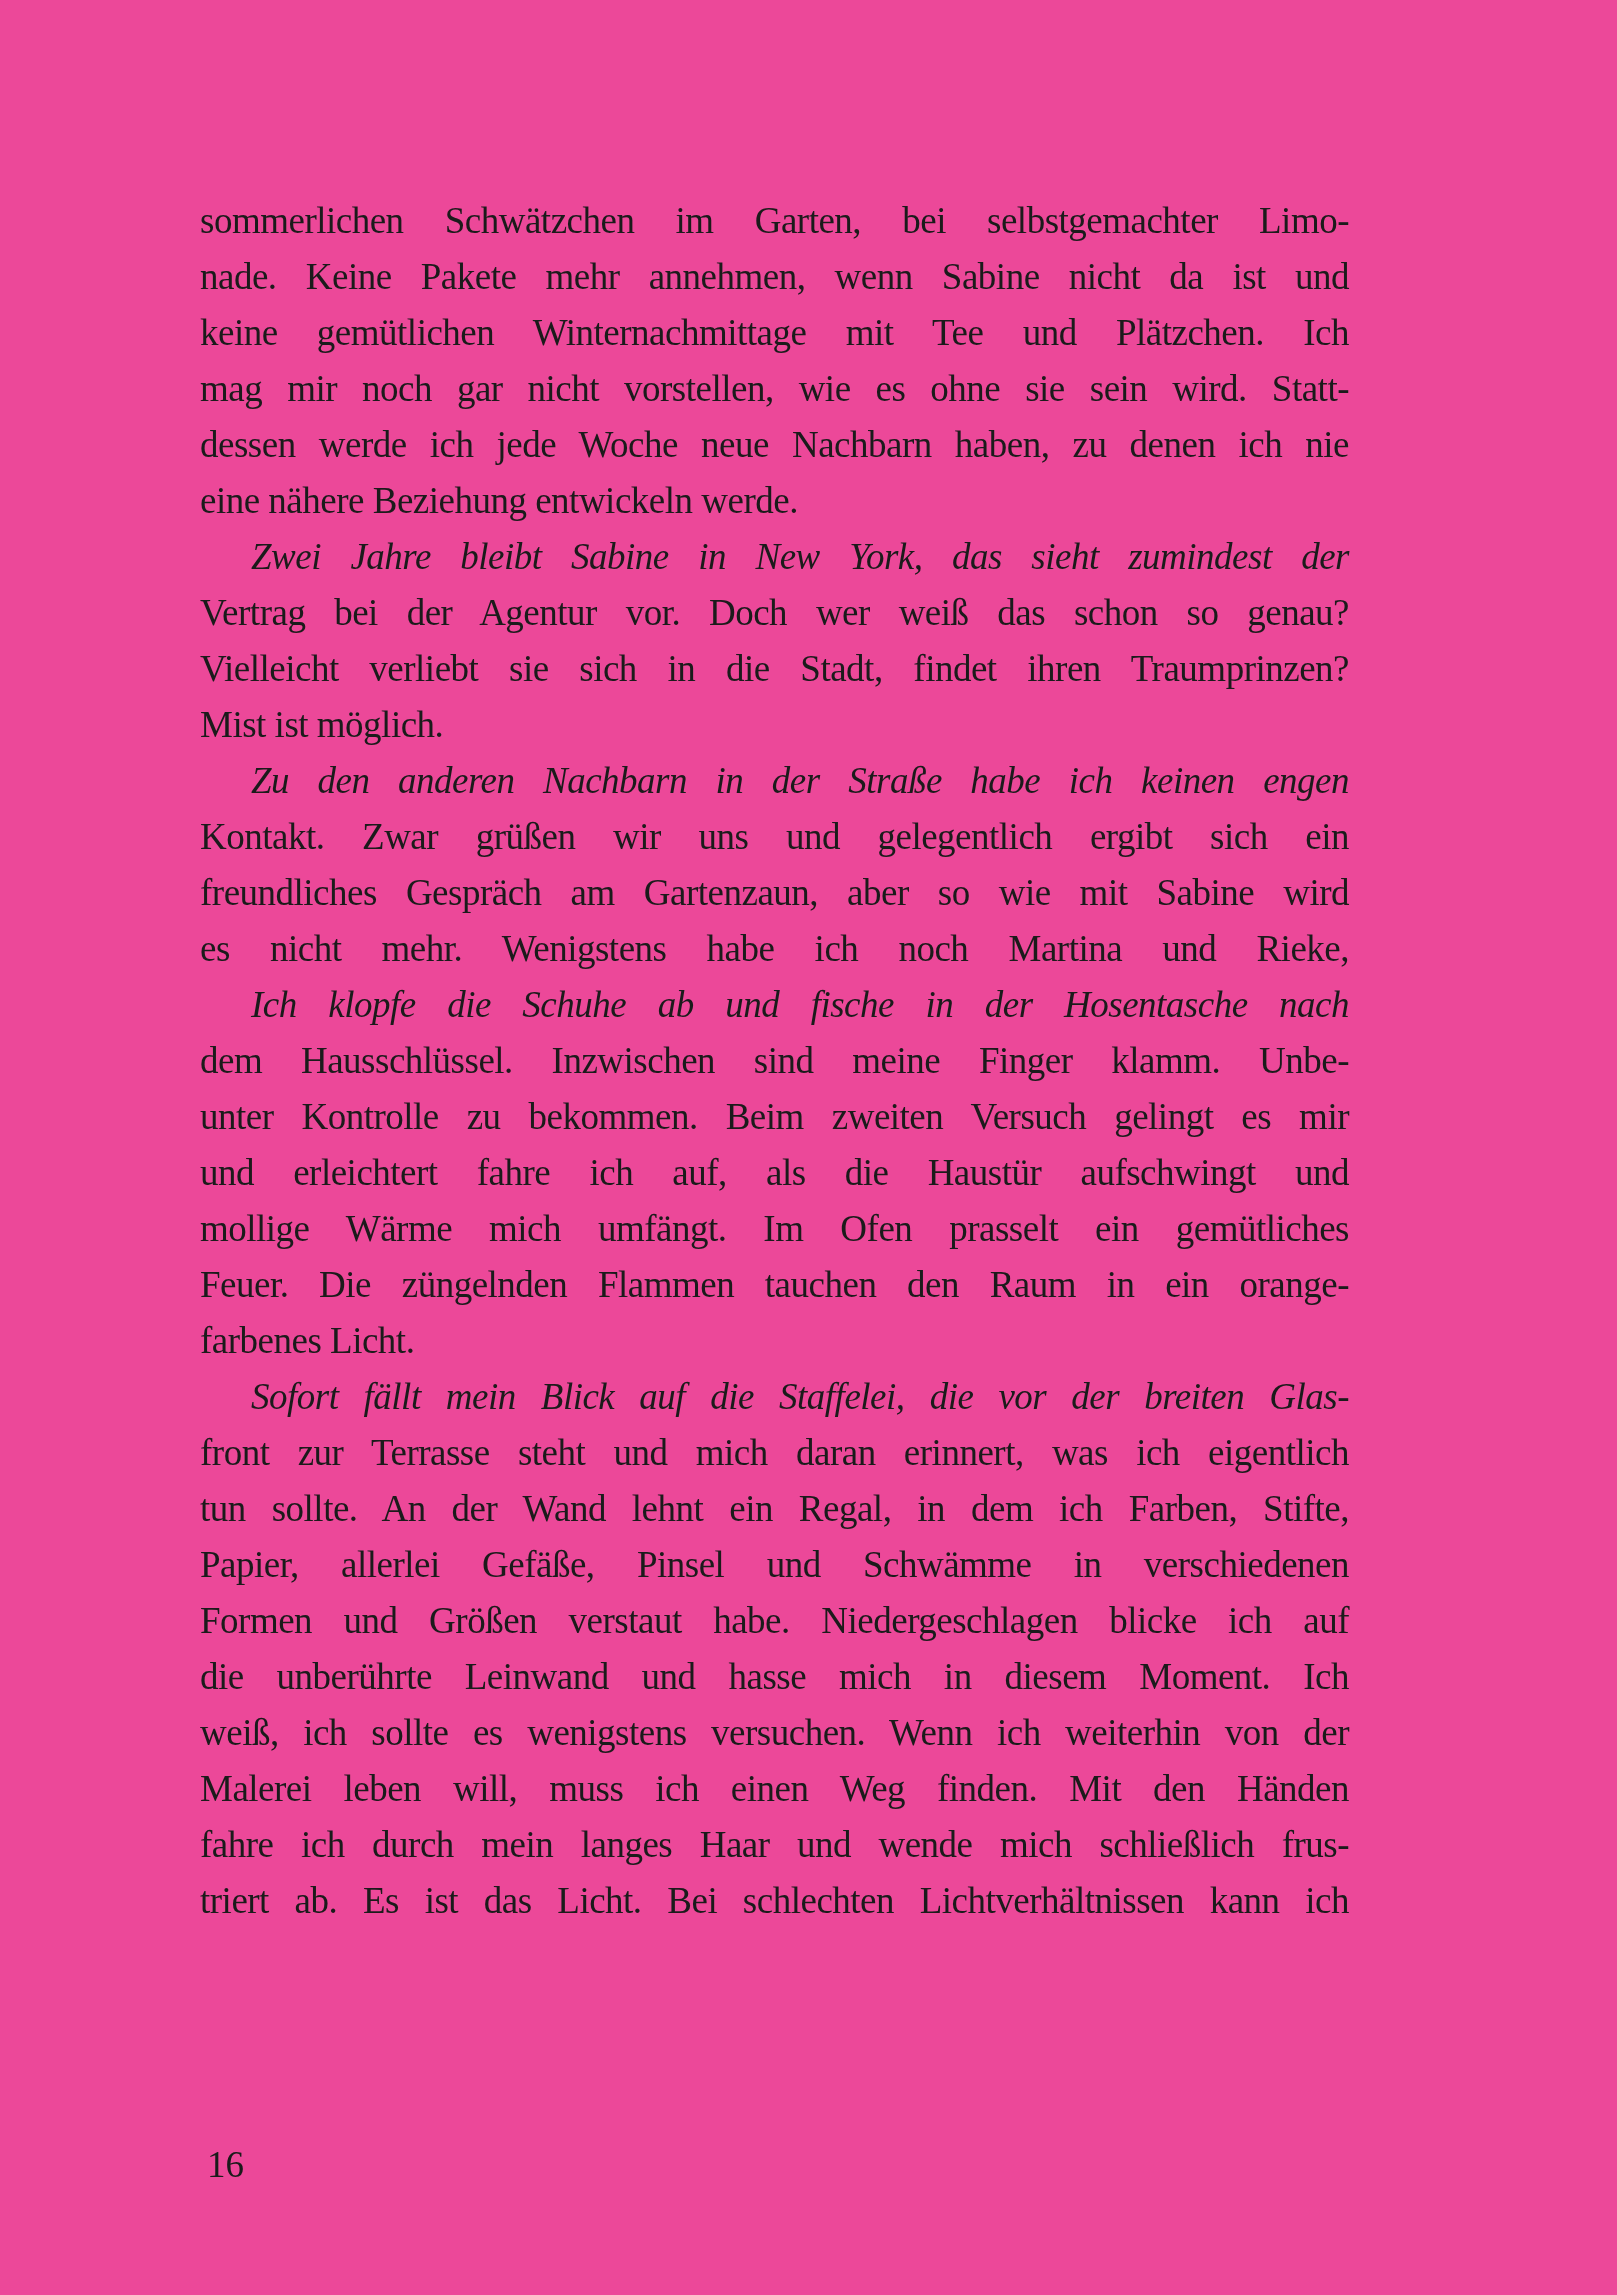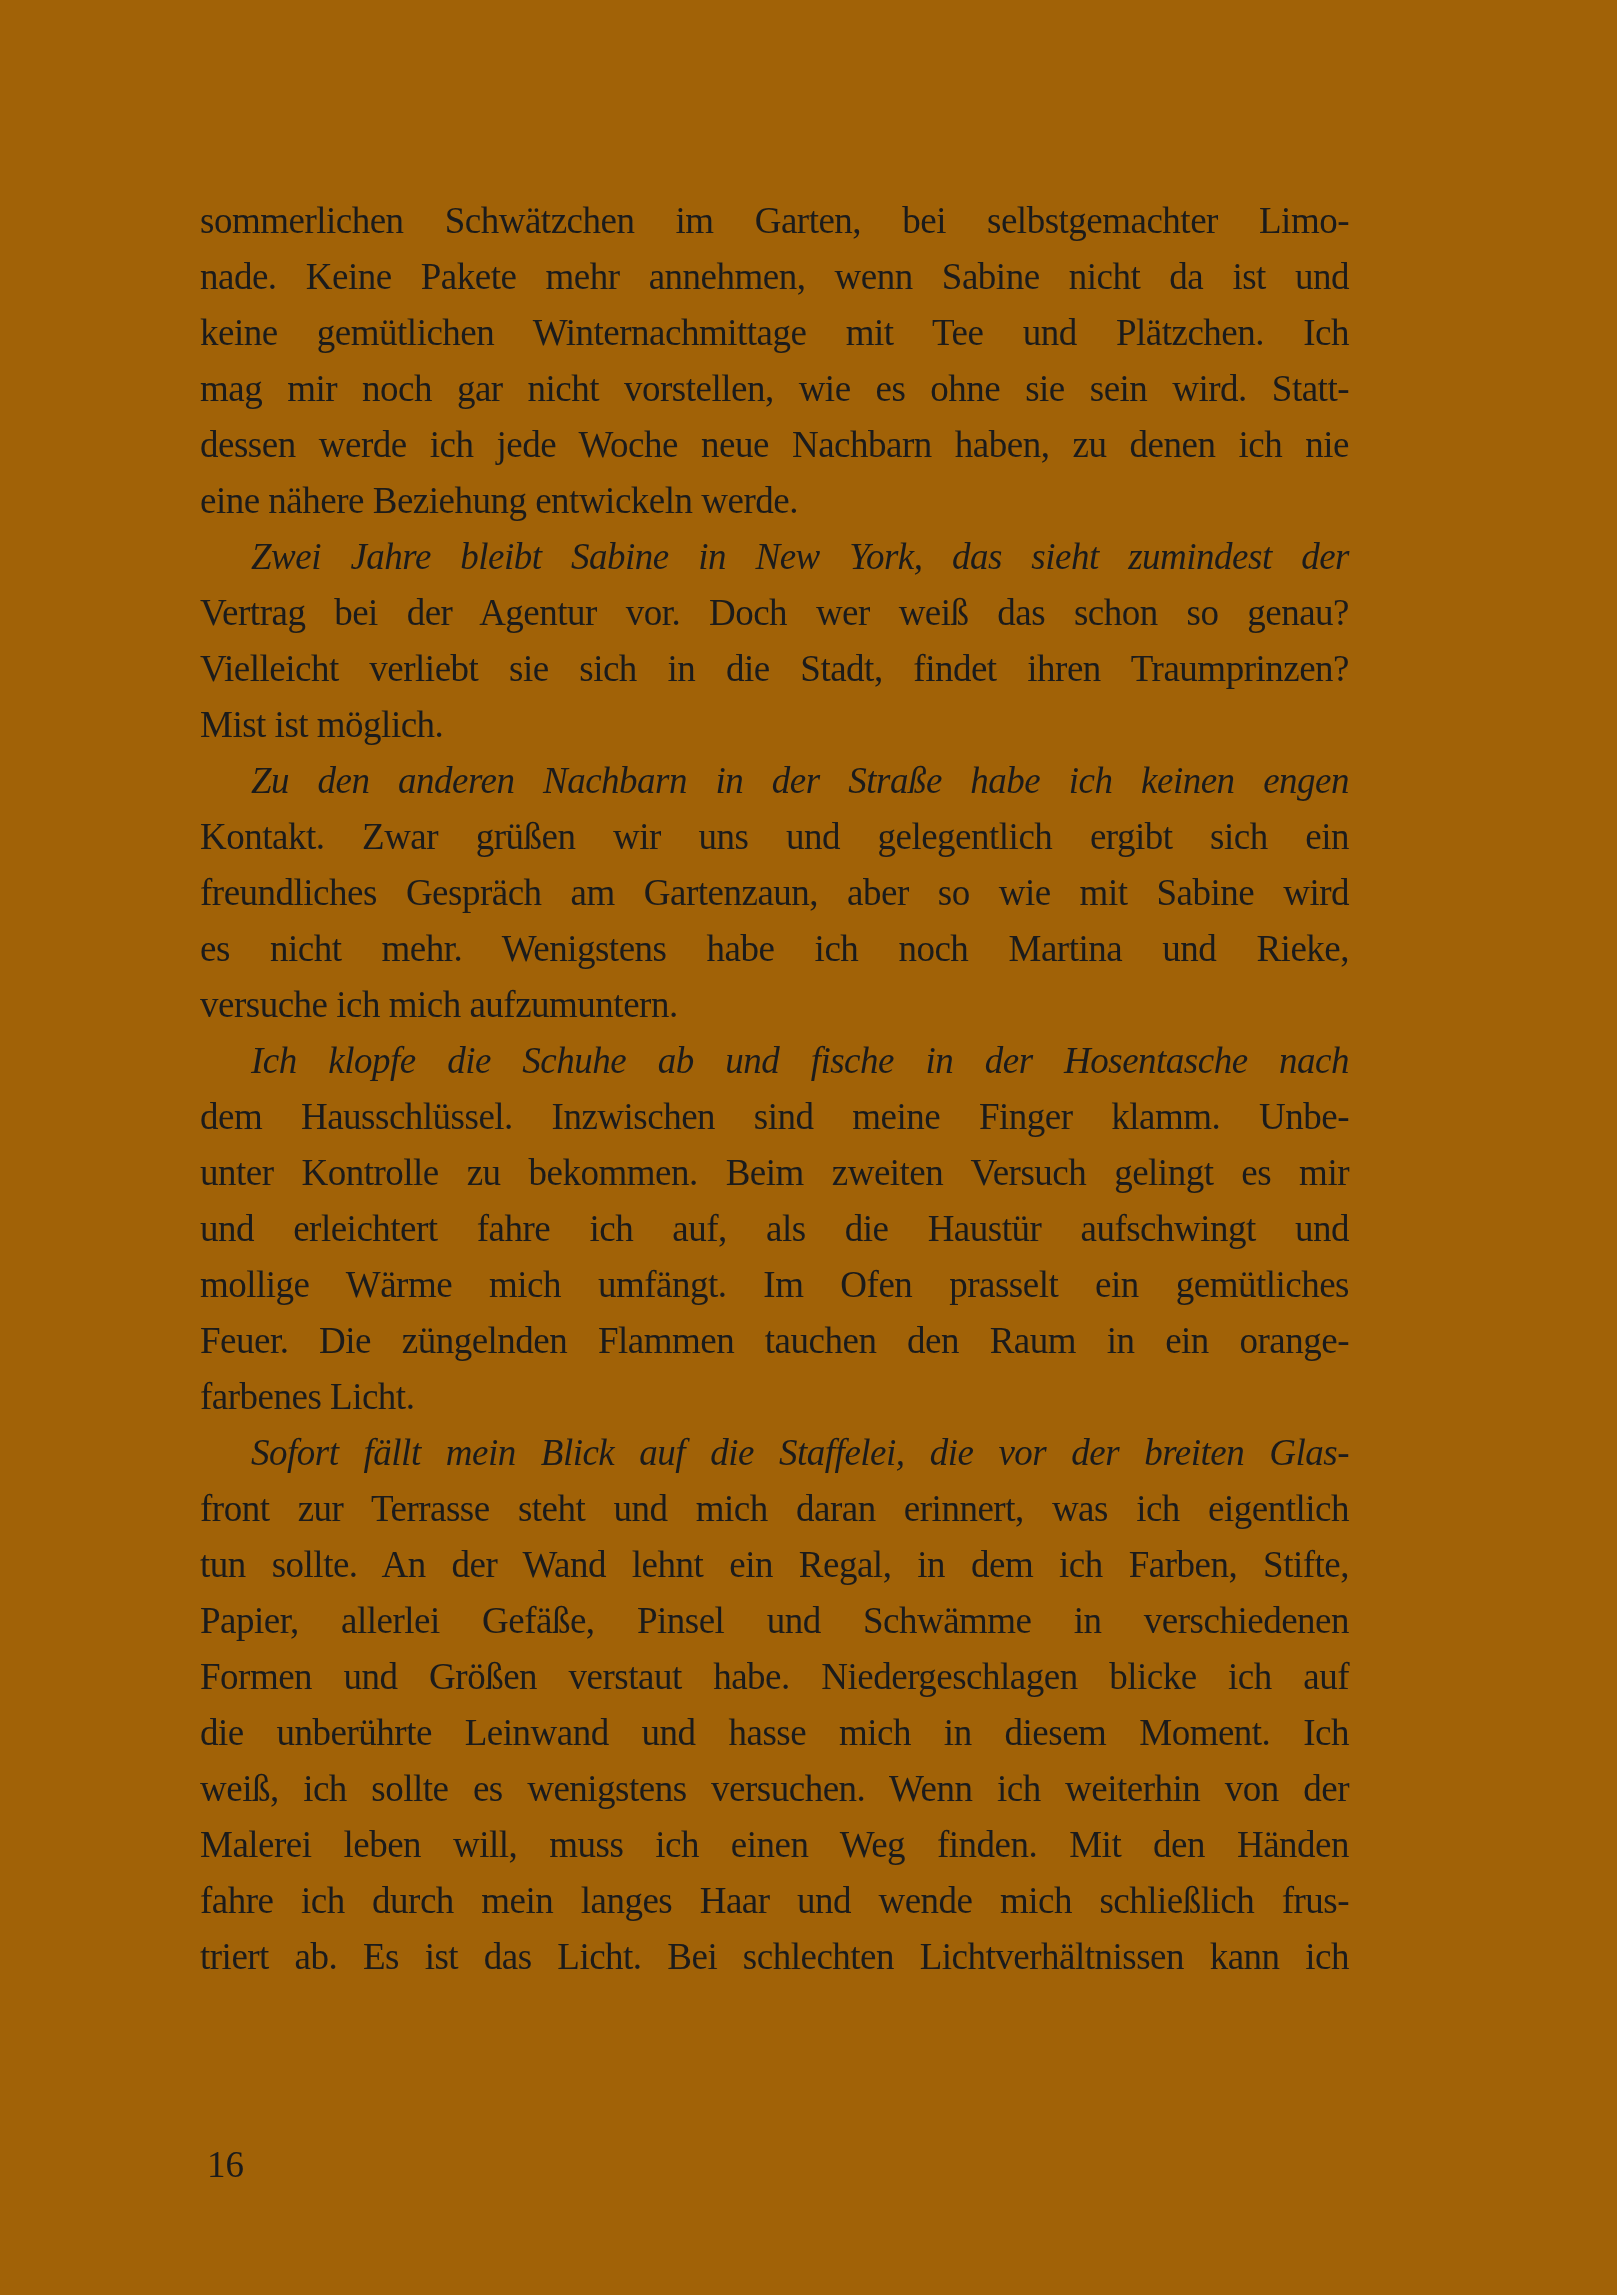--- a/index.html
+++ b/index.html
@@ -49,42 +49,41 @@
     left: 207px;
     top: 2146px;
     font-size: 37px;
     line-height: 1;
     color: #1b1b1b;
   }
 </style>
 </head>
 <body>
 
-<div class="page" style="background: #a16207;">
+<div class="page" style="background: #ec4899;">
   <div class="text-block" id="text-block" style="color: rgb(27, 27, 27);">
       <div class="paragraph">
         <div class="text-line">sommerlichen Schwätzchen im Garten, bei selbstgemachter Limo-</div>
         <div class="text-line">nade. Keine Pakete mehr annehmen, wenn Sabine nicht da ist und</div>
         <div class="text-line">keine gemütlichen Winternachmittage mit Tee und Plätzchen. Ich</div>
         <div class="text-line">mag mir noch gar nicht vorstellen, wie es ohne sie sein wird. Statt-</div>
         <div class="text-line">dessen werde ich jede Woche neue Nachbarn haben, zu denen ich nie</div>
         <div class="text-line ragged">eine nähere Beziehung entwickeln werde.</div>
       </div>
       <div class="paragraph">
         <div class="text-line indented">Zwei Jahre bleibt Sabine in New York, das sieht zumindest der</div>
         <div class="text-line">Vertrag bei der Agentur vor. Doch wer weiß das schon so genau?</div>
         <div class="text-line">Vielleicht verliebt sie sich in die Stadt, findet ihren Traumprinzen?</div>
         <div class="text-line ragged">Mist ist möglich.</div>
       </div>
       <div class="paragraph">
         <div class="text-line indented">Zu den anderen Nachbarn in der Straße habe ich keinen engen</div>
         <div class="text-line">Kontakt. Zwar grüßen wir uns und gelegentlich ergibt sich ein</div>
         <div class="text-line">freundliches Gespräch am Gartenzaun, aber so wie mit Sabine wird</div>
         <div class="text-line">es nicht mehr. Wenigstens habe ich noch Martina und Rieke,</div>
-        <div class="text-line ragged">versuche ich mich aufzumuntern.</div>
       </div>
       <div class="paragraph">
         <div class="text-line indented">Ich klopfe die Schuhe ab und fische in der Hosentasche nach</div>
         <div class="text-line">dem Hausschlüssel. Inzwischen sind meine Finger klamm. Unbe-</div>
         <div class="text-line">unter Kontrolle zu bekommen. Beim zweiten Versuch gelingt es mir</div>
         <div class="text-line">und erleichtert fahre ich auf, als die Haustür aufschwingt und</div>
         <div class="text-line">mollige Wärme mich umfängt. Im Ofen prasselt ein gemütliches</div>
         <div class="text-line">Feuer. Die züngelnden Flammen tauchen den Raum in ein orange-</div>
         <div class="text-line ragged">farbenes Licht.</div>
       </div>

